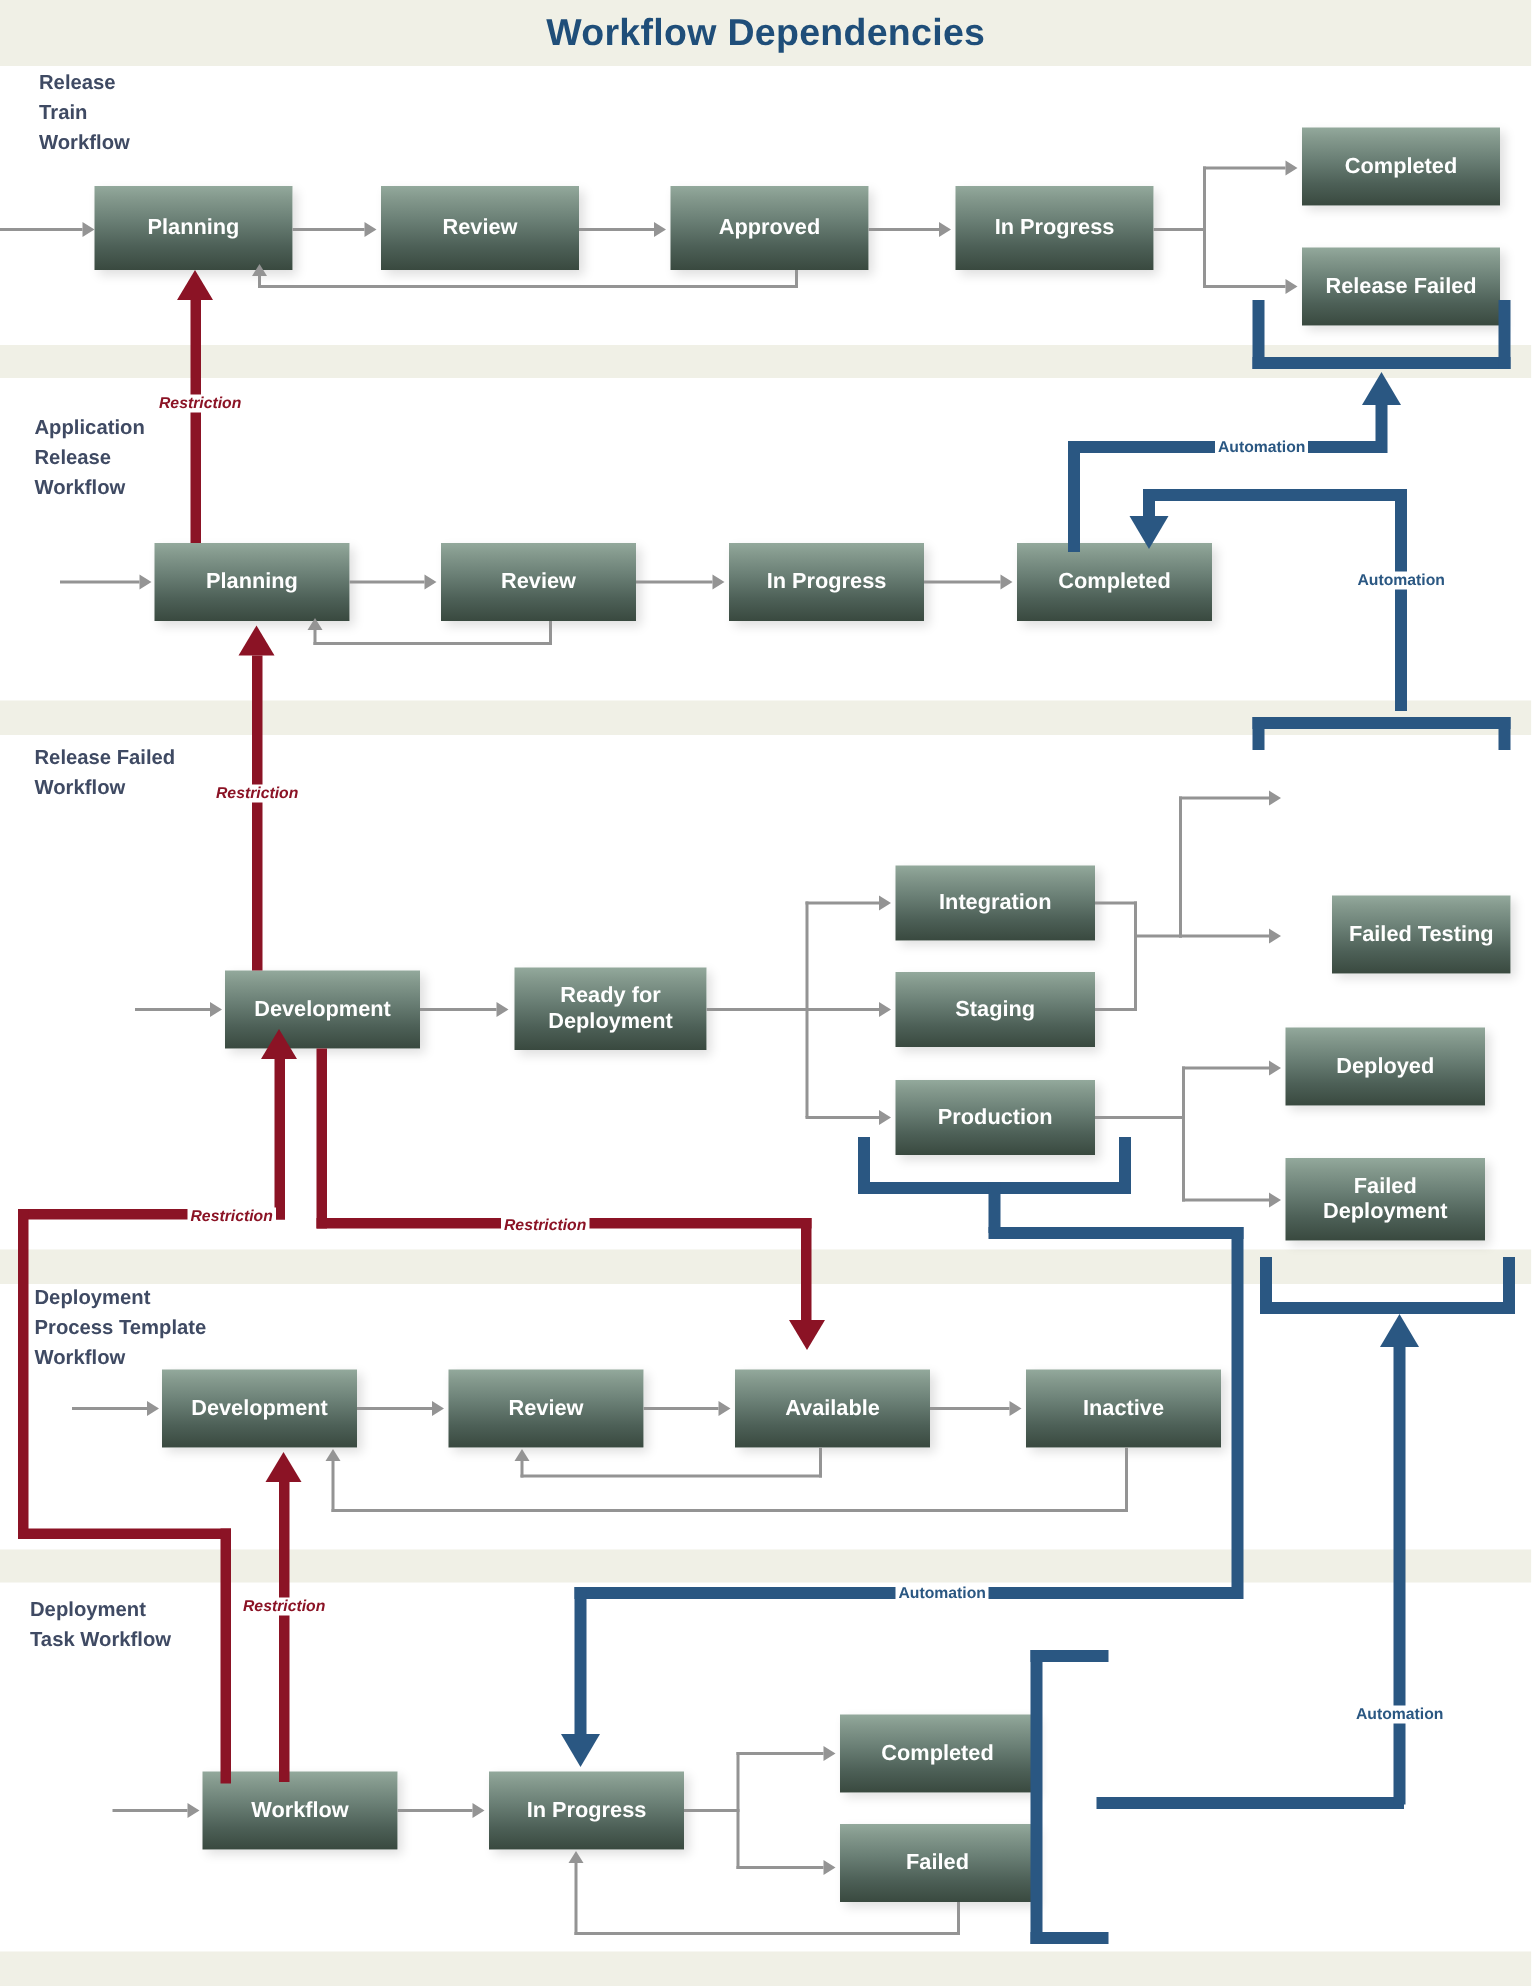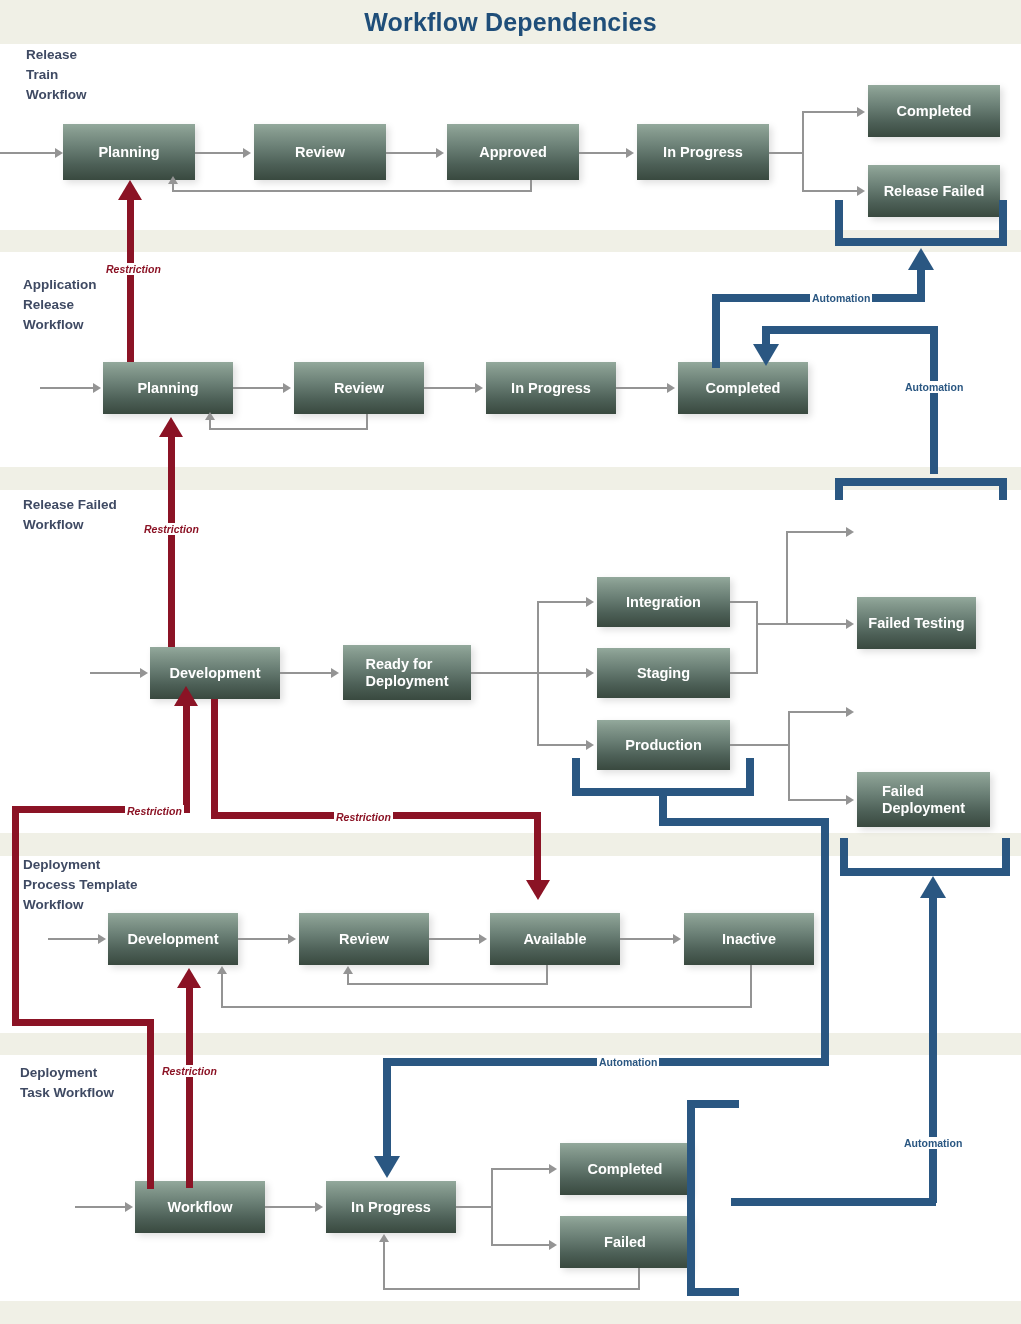--- a/index.html
+++ b/index.html
@@ -20,21 +20,21 @@
   .lane-label{
     position:absolute;color:#3f4a63;font-size:13.5px;font-weight:bold;
     line-height:20px;white-space:pre-line;
   }
 
   
   .node{
     position:absolute;
     background:linear-gradient(180deg,#93a99c 0%,#84998d 14%,#6b8076 40%,#4d6057 72%,#39493f 100%);
     color:#ffffff;display:flex;align-items:center;justify-content:center;
-    text-align:left;font-size:14.5px;font-weight:bold;line-height:17px;
+    text-align:center;font-size:14.5px;font-weight:bold;line-height:17px;
     box-shadow:3px 3px 7px rgba(0,0,0,.13);
     box-sizing:border-box;padding:2px 4px;
   }
 
   
   .gh{position:absolute;height:2px;background:#949494;}   
   .gv{position:absolute;width:2px;background:#949494;}    
   .ga{position:absolute;width:0;height:0;}                
   .ga-r{border-top:5px solid transparent;border-bottom:5px solid transparent;border-left:8px solid #949494;}
   .ga-u{border-left:5px solid transparent;border-right:5px solid transparent;border-bottom:8px solid #949494;}
@@ -136,21 +136,22 @@
 
   <div class="gh" style="left:90px;top:672px;width:50px;"></div>
   <div class="ga ga-r" style="left:140px;top:668px;"></div>
 
   <div class="node" style="left:150px;top:647px;width:130px;height:52px;">Development</div>
   <div class="node" style="left:343px;top:645px;width:128px;height:55px;white-space:pre-line;">Ready for
 Deployment</div>
   <div class="node" style="left:597px;top:577px;width:133px;height:50px;">Integration</div>
   <div class="node" style="left:597px;top:648px;width:133px;height:50px;">Staging</div>
   <div class="node" style="left:597px;top:720px;width:133px;height:50px;">Production</div>
-  <div class="node" style="left:857px;top:597px;width:119px;height:52px;">Failed Testing</div>
+  <div class="node" style="left:888px;top:597px;width:119px;height:52px;">Failed Testing</div>
+  <div class="node" style="left:857px;top:685px;width:133px;height:52px;">Deployed</div>
   <div class="node" style="left:857px;top:772px;width:133px;height:55px;white-space:pre-line;">Failed
 Deployment</div>
 
   <div class="gh" style="left:280px;top:672px;width:51px;"></div>
   <div class="ga ga-r" style="left:331px;top:668px;"></div>
 
   <div class="gh" style="left:471px;top:672px;width:67px;"></div>
   <div class="gv" style="left:537px;top:601px;height:144px;"></div>
   <div class="gh" style="left:537px;top:601px;width:49px;"></div>
   <div class="ga ga-r" style="left:586px;top:597px;"></div>

